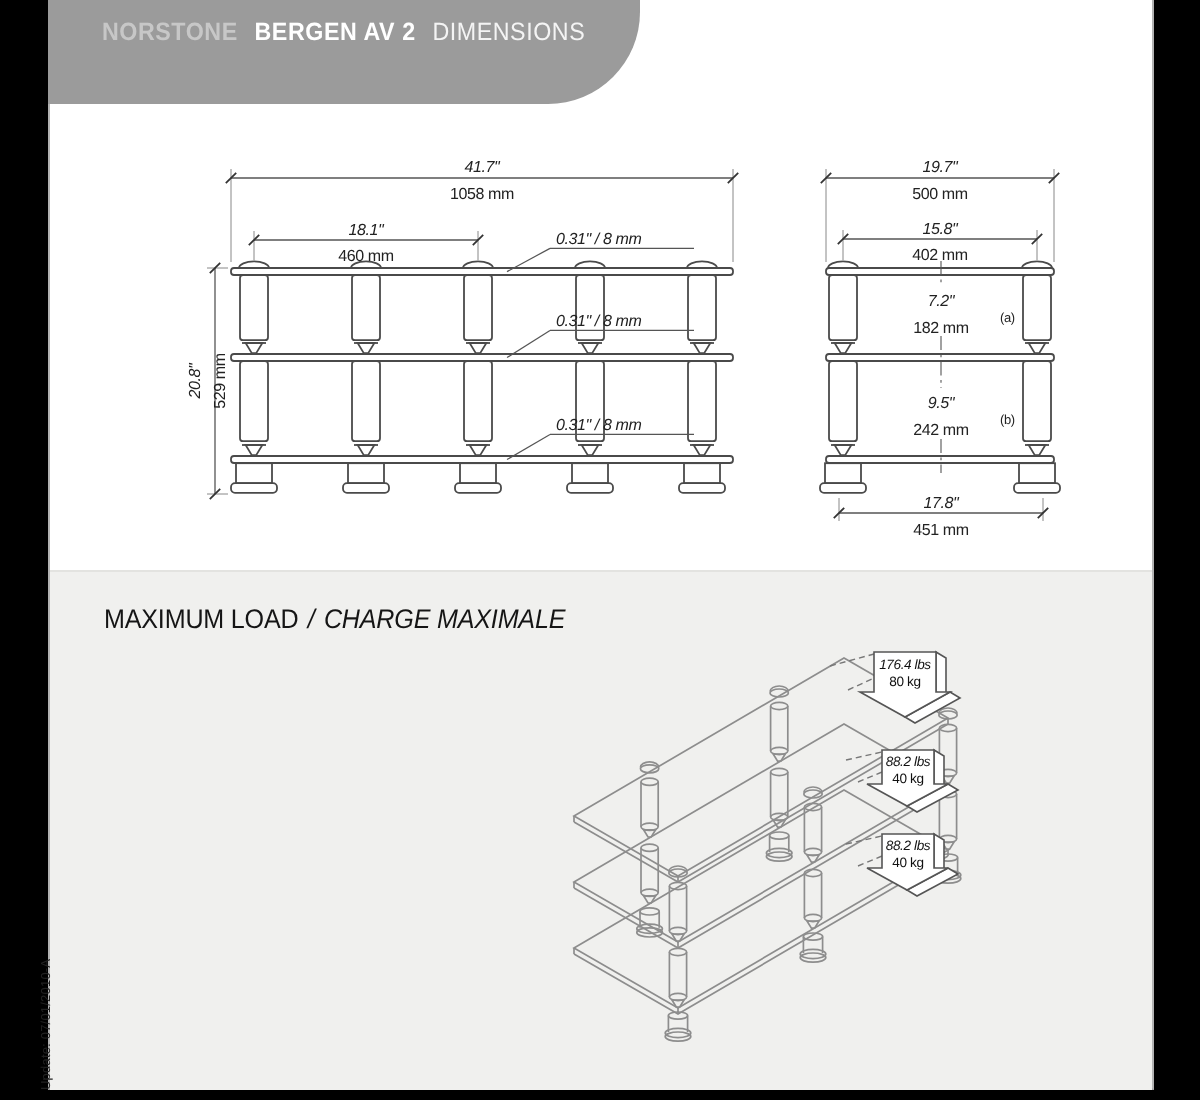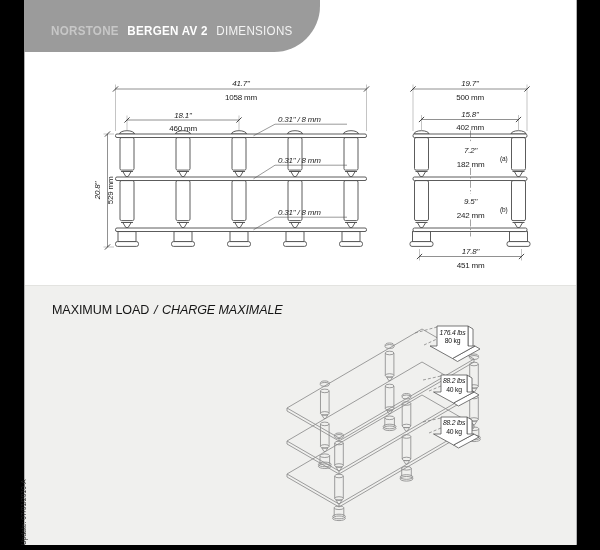--- a/index.html
+++ b/index.html
@@ -3,21 +3,21 @@
 <meta charset="utf-8">
 <style>
   html,body{margin:0;padding:0;background:#000;}
   #stage{position:relative;width:600px;height:550px;background:#000;overflow:hidden;
          font-family:"Liberation Sans",sans-serif;}
   .page{position:absolute;left:24px;top:0;width:551px;height:544px;background:#fff;
         border-left:1px solid #b3b3b3;border-right:1px solid #b3b3b3;border-bottom:1px solid #9a9a9a;}
   .load-band{position:absolute;left:0;top:285px;width:100%;height:259px;background:#f0f0ee;
              border-top:1px solid #e3e3e0;}
   .header-bar{position:absolute;left:24px;top:0;width:296px;height:52px;background:#9b9b9b;
-              border-bottom-right-radius:46px;z-index:20;display:flex;align-items:center;}
+              border-bottom-right-radius:46px;z-index:20;display:flex;}
   .header-line{display:flex;gap:9px;padding-left:29px;padding-top:9px;font-size:12.5px;
                letter-spacing:.3px;transform:scaleX(.93);transform-origin:left center;white-space:nowrap;}
   .hdr-brand{color:#c7c7c7;font-weight:700;}
   .hdr-model{color:#fff;font-weight:700;}
   .hdr-section{color:#f4f4f4;font-weight:400;}
   .load-heading{position:absolute;left:52px;top:302px;z-index:15;font-size:13.5px;color:#151515;
                 letter-spacing:-.1px;transform:scaleX(.93);transform-origin:left center;white-space:nowrap;}
   .load-heading .sep{font-style:italic;margin:0 5px;}
   .load-heading .fr{font-style:italic;}
   .update-note{position:absolute;left:27px;bottom:5px;z-index:15;font-size:6.5px;color:#222;

